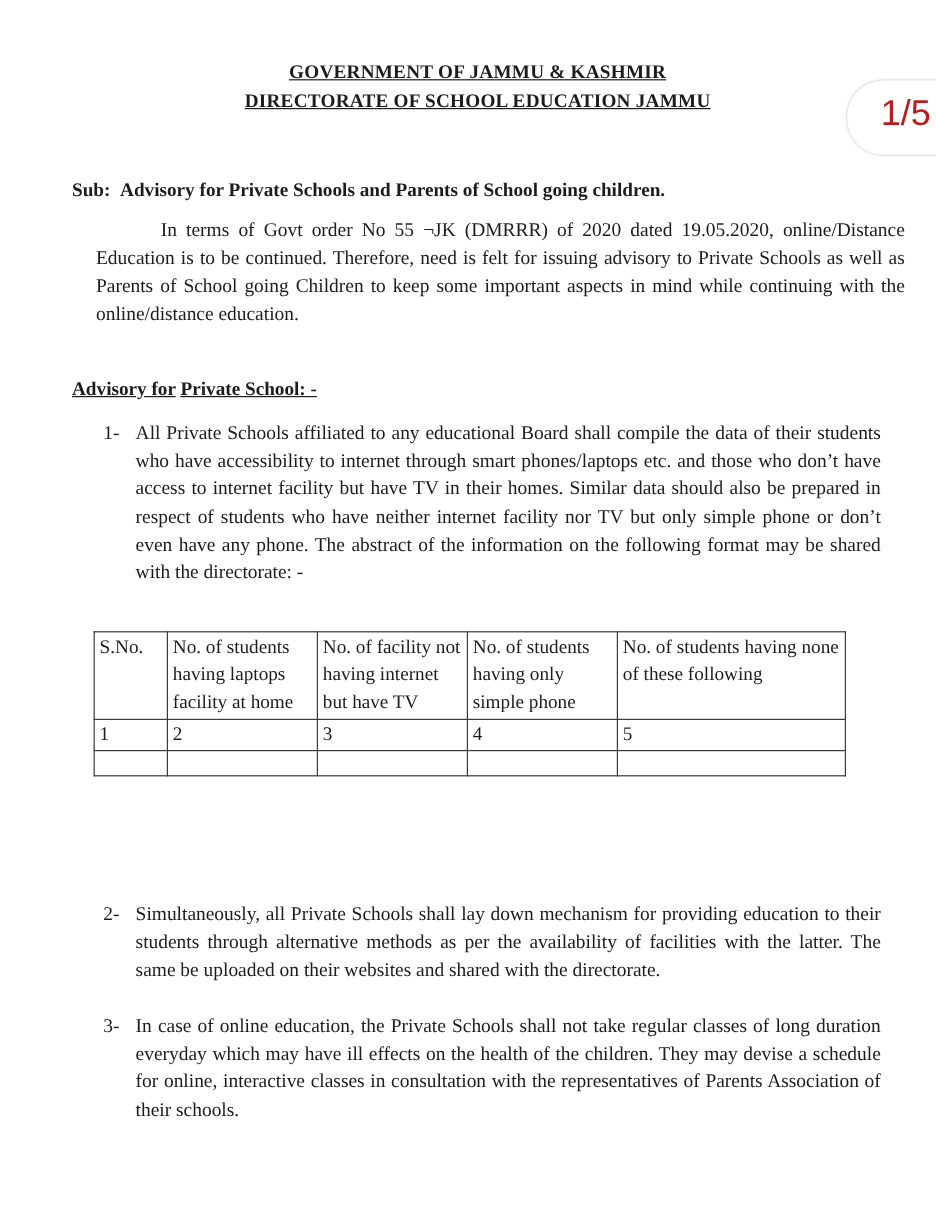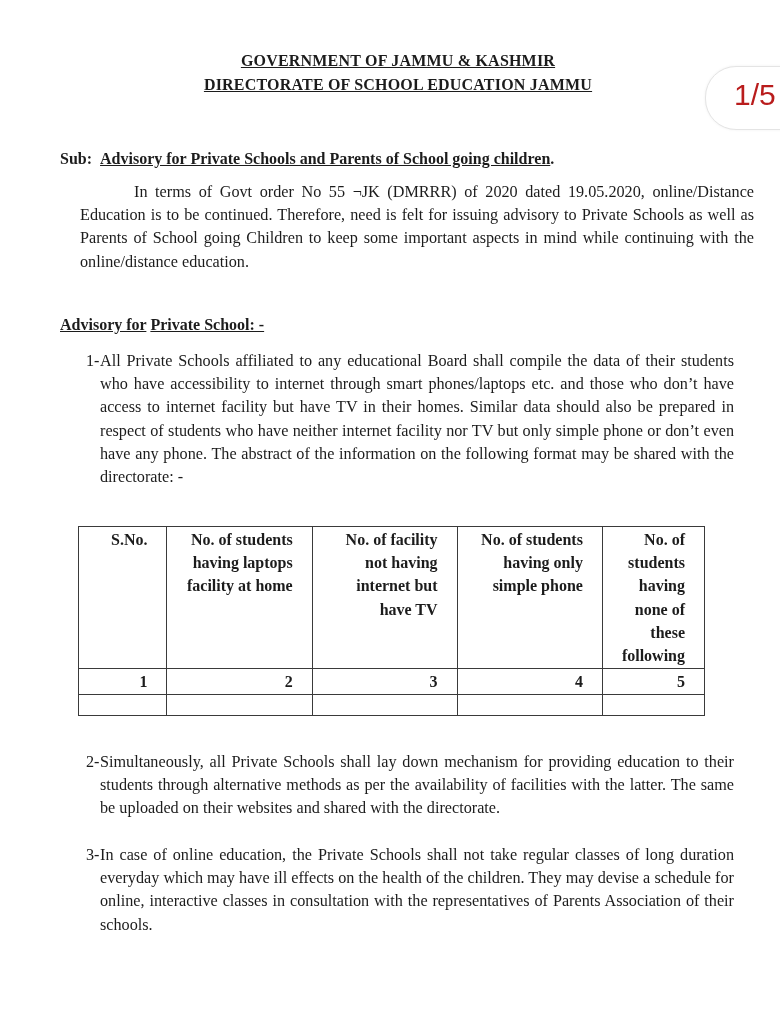--- a/index.html
+++ b/index.html
@@ -22,44 +22,44 @@
     box-shadow: 0 0 3px rgba(0,0,0,0.06);
   }
   .page-indicator span {
     position: absolute; left: 28px; top: 11px;
     font-family: "Liberation Sans", "DejaVu Sans", sans-serif;
     font-size: 30px; color: #b91c1c;
   }
   .sub {
     position: absolute; left: 60px; top: 150px; font-size: 16px; font-weight: bold;
   }
-  .sub .sub-title { text-decoration: underline; margin-left: 8px; }
+  .sub .sub-title { margin-left: 8px; }
   .para {
     position: absolute; left: 60px; width: 674px; font-size: 16.2px; line-height: 23.2px;
     text-align: justify;
     margin-left: 20px;
   }
   .intro { top: 181px; text-indent: 54px; }
   .section-heading {
     position: absolute; left: 60px; top: 316px; font-size: 16px; font-weight: bold;
   }
   .section-heading span { text-decoration: underline; }
   .item { position: absolute; left: 86px; width: 648px; font-size: 16.2px; line-height: 23.2px; }
   .item .num { position: absolute; left: 0; top: 0; }
-  .item .txt { margin-left: 14px; text-align: justify; text-align-last: left; }
+  .item .txt { margin-left: 27px; text-align: justify; text-align-last: left; }
   .item1 { top: 350px; }
   .item2 { top: 751px; }
   .item3 { top: 844px; }
   table.fmt {
     position: absolute; left: 78px; top: 526px; width: 627px;
     border-collapse: collapse; font-size: 16px; line-height: 23.2px;
   }
   table.fmt td, table.fmt th {
-    border: 1px solid #3a3a3a; font-weight: bold; text-align: right; vertical-align: top;
-    padding: 1px 19px;
+    border: 1px solid #3a3a3a; font-weight: normal; text-align: left; vertical-align: top;
+    padding: 1px 4px;
   }
   .c1 { width: 52px; } .c2 { width: 116px; } .c3 { width: 116px; } .c4 { width: 116px; }
   .numrow td { vertical-align: middle; padding: 0; height: 22px; }
   .emptyrow td { height: 18px; padding: 0; }
 </style>
 </head>
 <body>
 
 <div class="page">
 

